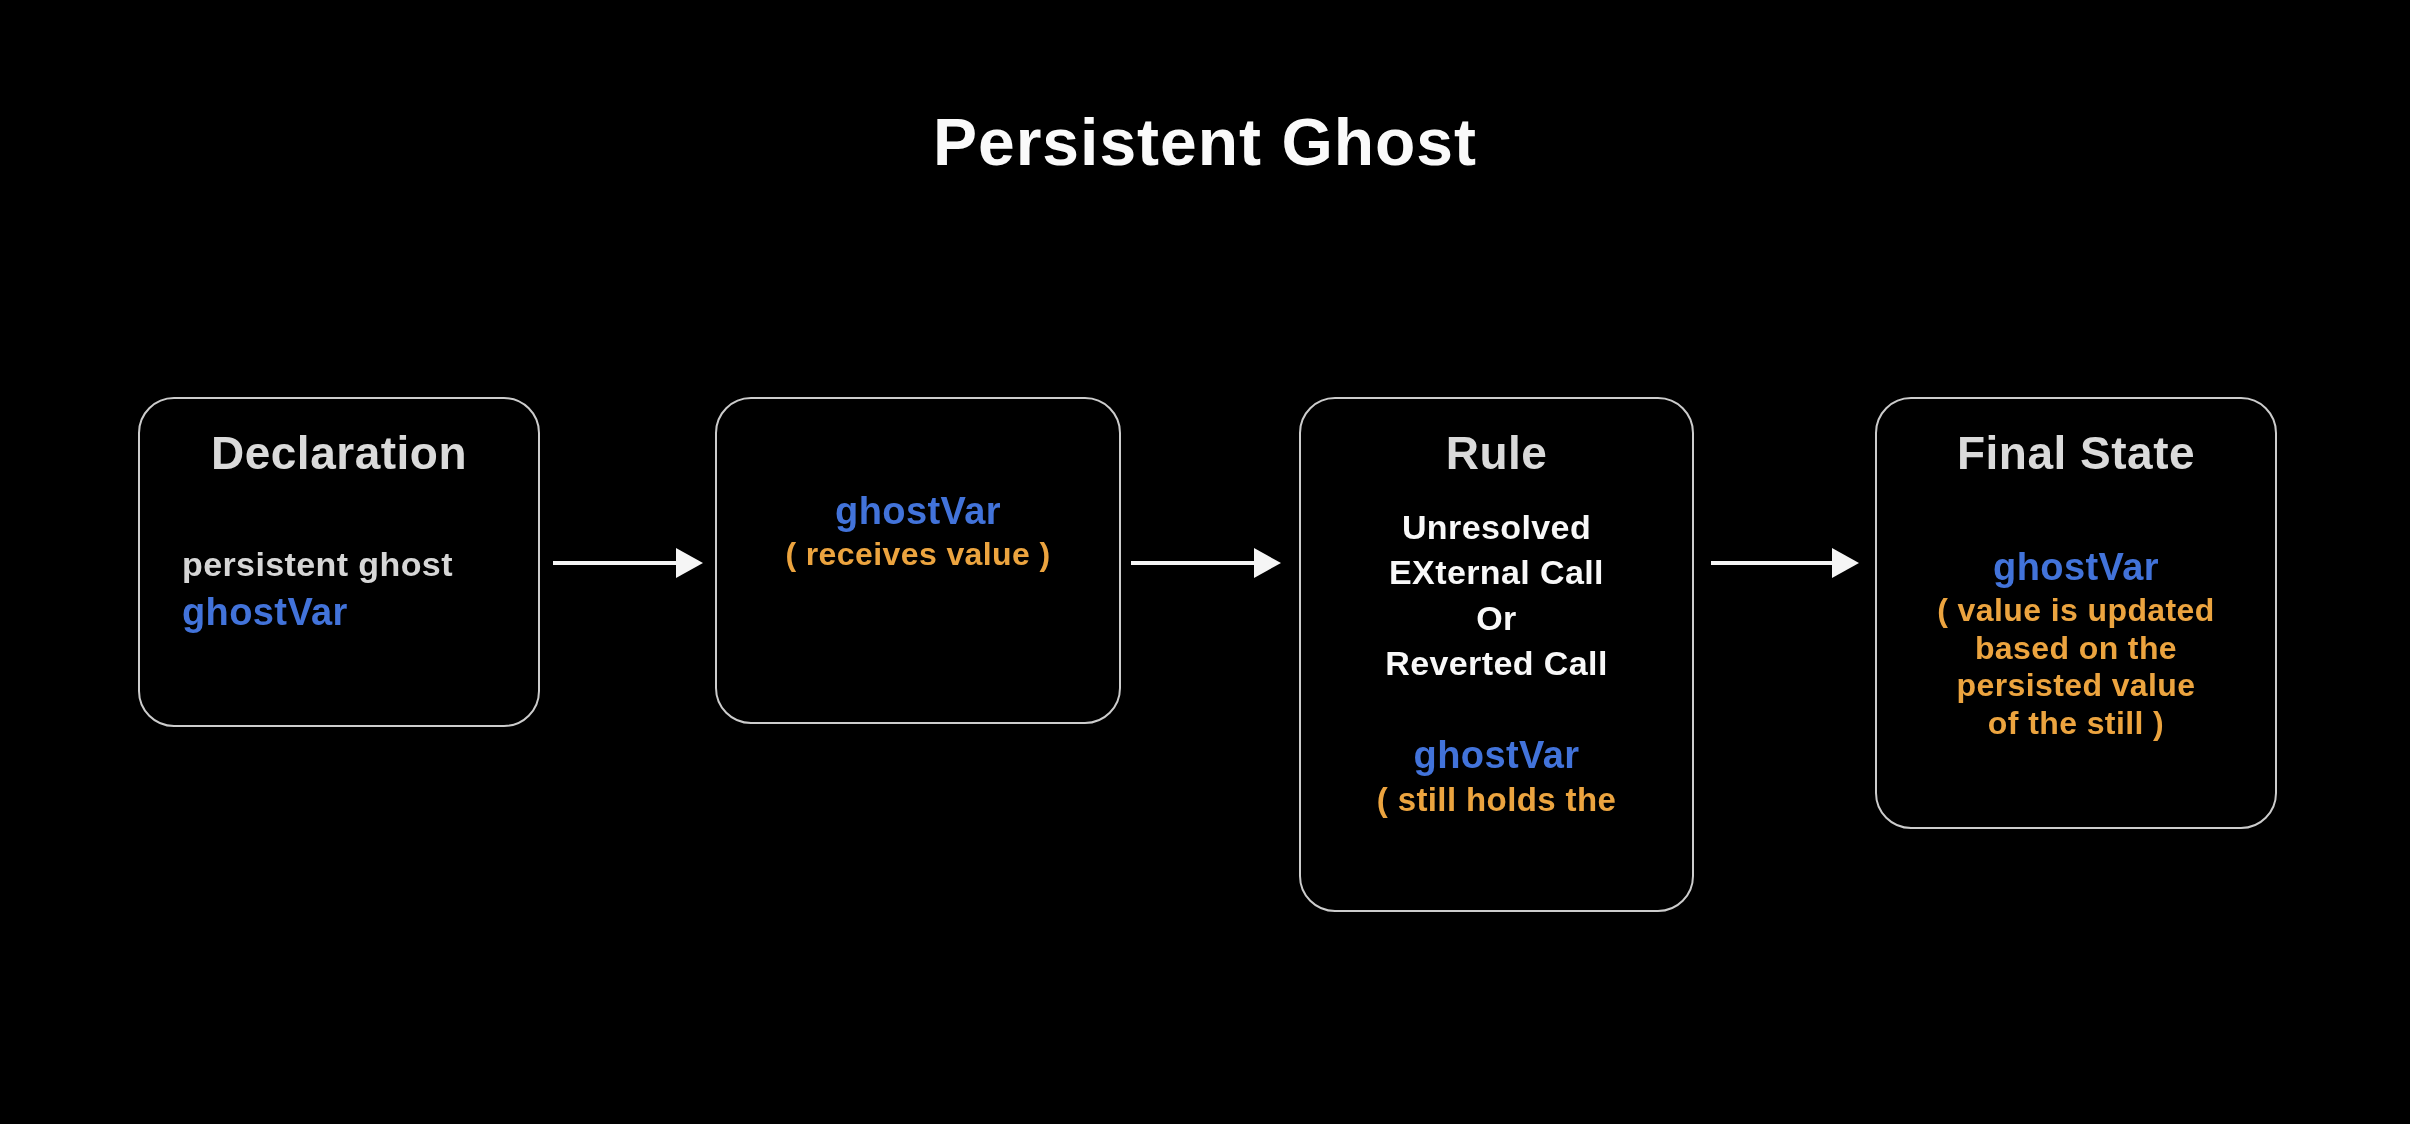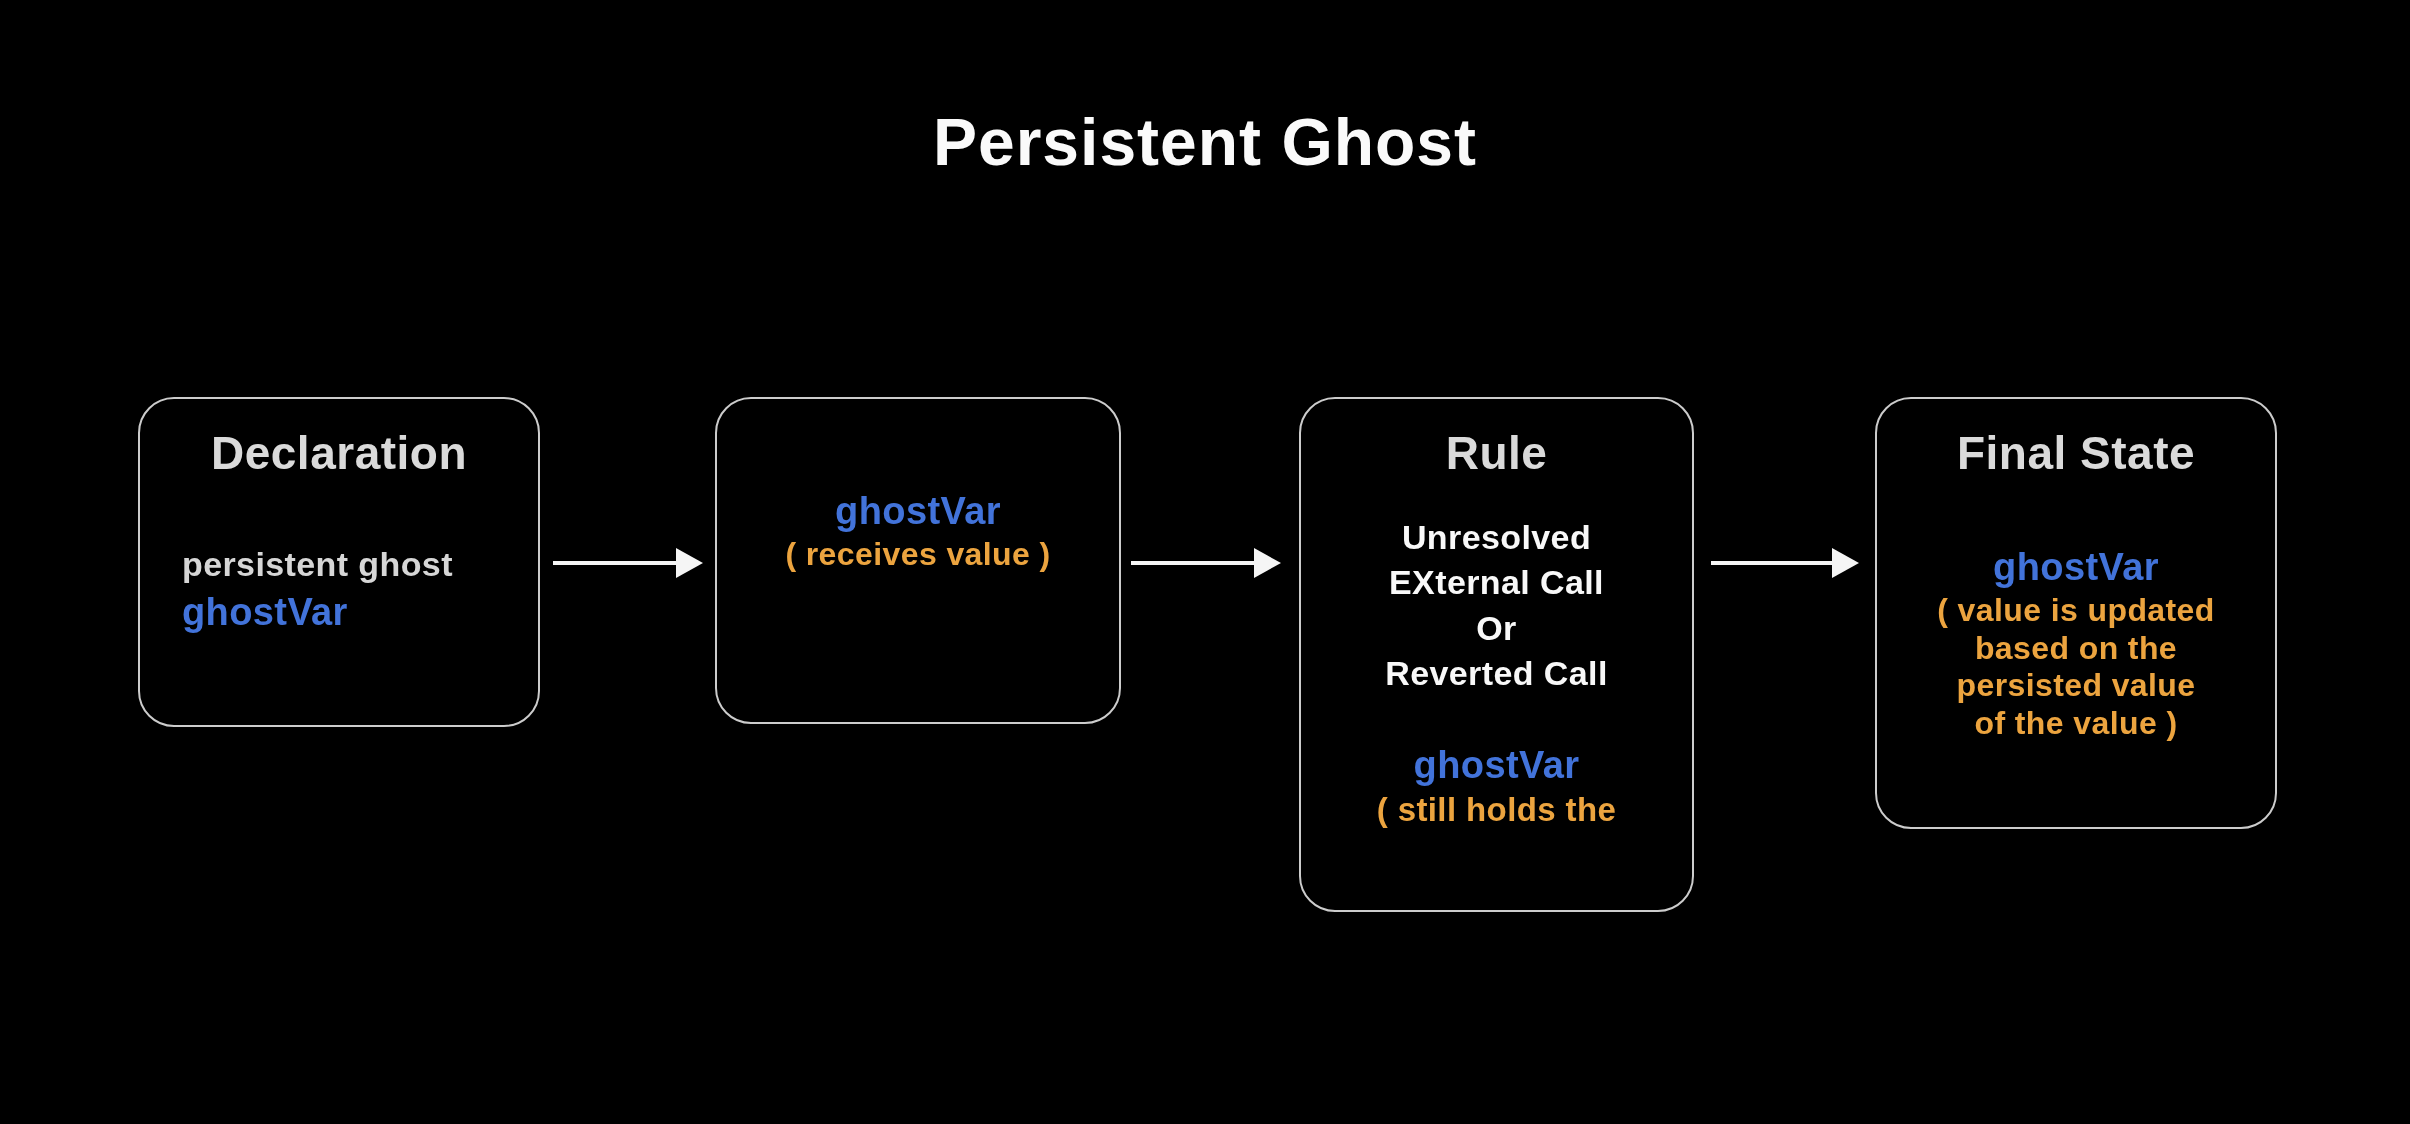--- a/index.html
+++ b/index.html
@@ -49,21 +49,21 @@
     text-align: center;
     font-size: 46px;
     color: var(--heading);
     letter-spacing: 0.5px;
     line-height: 1.25;
   }
 
   .box-body { text-align: center; }
   .box1 .box-body { margin-top: 58px; text-align: left; padding-left: 42px; }
   .box2 .box-body { margin-top: 62px; }
-  .box3 .box-body { margin-top: 32px; }
+  .box3 .box-body { margin-top: 22px; }
   .box4 .box-body { margin-top: 60px; }
 
   .line { letter-spacing: 0.4px; }
   .line.muted  { color: var(--muted);  font-size: 34px; line-height: 1.4; }
   .line.white  { color: var(--white);  font-size: 34px; line-height: 1.34; }
   .line.blue   { color: var(--blue);   font-size: 38px; line-height: 1.3; }
   .line.orange { color: var(--orange); font-size: 32px; line-height: 1.18; }
   .line.gap-above { margin-top: 44px; }
   .box3 .line.orange { font-size: 33px; line-height: 1.2; }
   .box2 .line.orange { }
@@ -135,17 +135,17 @@
     <div class="head"></div>
   </div>
 
   <div class="box box4">
     <div class="box-title">Final State</div>
     <div class="box-body">
       <div class="line blue">ghostVar</div>
       <div class="line orange">( value is updated</div>
       <div class="line orange">based on the</div>
       <div class="line orange">persisted value</div>
-      <div class="line orange">of the value )</div>
+      <div class="line orange">of the still )</div>
     </div>
   </div>
 
 </div>
 
 </body></html>

